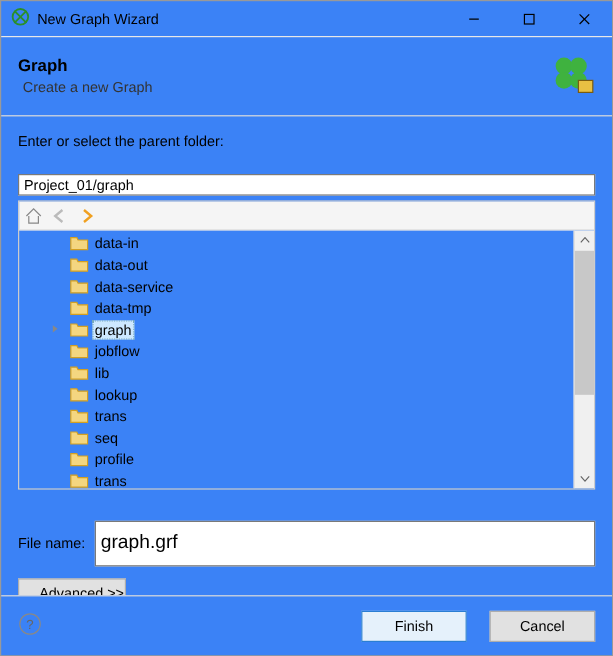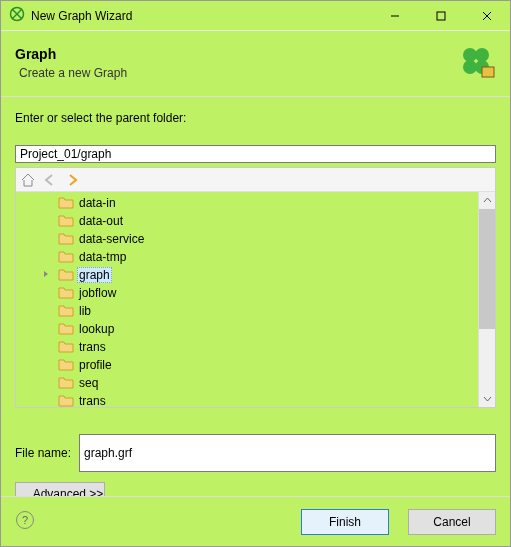--- a/index.html
+++ b/index.html
@@ -1,17 +1,17 @@
 <!DOCTYPE html>
 <html><head>
 <meta charset="utf-8">
 <style>
   * { box-sizing: border-box; margin: 0; padding: 0; font-family: "Segoe UI", Tahoma, sans-serif; }
   body { background: #fff; font-size: 12px; color: #000; }
-  .window { width: 511px; height: 547px; border: 1px solid #999; display: flex; flex-direction: column; background: #bef264; }
+  .window { width: 511px; height: 547px; border: 1px solid #999; display: flex; flex-direction: column; background: #3b82f6; }
   .titlebar { height: 30px; display: flex; align-items: center; padding-left: 8px; border-bottom: 1px solid #e8e8e8; }
   .titlebar-title { flex: 1; }
   .wincontrols { display: flex; }
   .wincontrols .wc { width: 46px; height: 30px; display: flex; align-items: center; justify-content: center; }
   .header { padding: 10px 14px 12px 14px; display: flex; align-items: center; border-bottom: 1px solid #ddd; }
   .header-left { flex: 1; }
   .header-title { font-size: 14px; font-weight: 600; }
   .header-sub { font-size: 12px; color: #333; margin-top: 4px; padding-left: 4px; }
   .content { flex: 1; padding: 14px 14px 0 14px; display: flex; flex-direction: column; overflow: hidden; }
   .label { margin-bottom: 20px; }
@@ -24,21 +24,21 @@
   .tree-indent { display: inline-block; width: 18px; }
   .folder-icon svg, .expand-caret svg, .home-icon svg, .arrow-left-icon svg, .arrow-right-icon svg, .folder-nav-icon svg { display: block; }
   .tree-label { padding: 0 2px; }
   .tree-label.selected { background: #cde8ff; border: 1px dotted #7ab; padding: 0 1px; }
   .vscroll { width: 17px; background: #f0f0f0; border-left: 1px solid #ddd; display: flex; flex-direction: column; }
   .vscroll .arrow { height: 17px; display: flex; align-items: center; justify-content: center; }
   .vscroll .thumb { flex: 0 0 120px; background: #c8c8c8; margin: 0; }
   .vscroll .track { flex: 1; }
   .filename-row { display: flex; align-items: center; margin-bottom: 10px; }
   .filename-row .lbl { width: 64px; }
-  .filename-row input { flex: 1; height: 22px; border: 1px solid #7a7a7a; padding: 18px 4px; font-size: 12px; }
+  .filename-row input { flex: 1; height: 22px; border: 1px solid #7a7a7a; padding: 18px 4px; font-size: 16px; }
   .adv-btn { width: 90px; height: 24px; background: #e1e1e1; border: 1px solid #adadad; text-align: center; line-height: 22px; padding-left: 16px; }
   .footer { border-top: 1px solid #ddd; height: 50px; display: flex; align-items: center; padding: 0 14px; }
   .help-icon { width: 22px; }
   .footer-spacer { flex: 1; }
   .btn { width: 88px; height: 26px; margin-left: 19px; border: 1px solid #adadad; background: #e1e1e1; text-align: center; line-height: 24px; }
   .btn.primary { border: 1.5px solid #2a7ed3; background: #e5f1fb; }
 </style>
 </head>
 <body>
 
@@ -207,31 +207,31 @@
               <span class="tree-label">trans</span>
             </div>
             <div class="tree-item">
               <span class="tree-indent"></span>
               <span class="tree-indent" style="text-align: center;"></span>
               <span class="folder-icon">
                 <svg width="16" height="14" viewBox="0 0 16 14">
                   <path d="M1 3 L1 12 L15 12 L15 4 L7 4 L6 2 L1 2 Z" fill="#f4d680" stroke="#d4a020"></path>
                 </svg>
               </span>
+              <span class="tree-label">seq</span>
+            </div>
+            <div class="tree-item">
+              <span class="tree-indent"></span>
+              <span class="tree-indent" style="text-align: center;"></span>
+              <span class="folder-icon">
+                <svg width="16" height="14" viewBox="0 0 16 14">
+                  <path d="M1 3 L1 12 L15 12 L15 4 L7 4 L6 2 L1 2 Z" fill="#f4d680" stroke="#d4a020"></path>
+                </svg>
+              </span>
               <span class="tree-label">profile</span>
-            </div>
-            <div class="tree-item">
-              <span class="tree-indent"></span>
-              <span class="tree-indent" style="text-align: center;"></span>
-              <span class="folder-icon">
-                <svg width="16" height="14" viewBox="0 0 16 14">
-                  <path d="M1 3 L1 12 L15 12 L15 4 L7 4 L6 2 L1 2 Z" fill="#f4d680" stroke="#d4a020"></path>
-                </svg>
-              </span>
-              <span class="tree-label">seq</span>
             </div>
             <div class="tree-item">
               <span class="tree-indent"></span>
               <span class="tree-indent" style="text-align: center;"></span>
               <span class="folder-icon">
                 <svg width="16" height="14" viewBox="0 0 16 14">
                   <path d="M1 3 L1 12 L15 12 L15 4 L7 4 L6 2 L1 2 Z" fill="#f4d680" stroke="#d4a020"></path>
                 </svg>
               </span>
               <span class="tree-label">trans</span>

